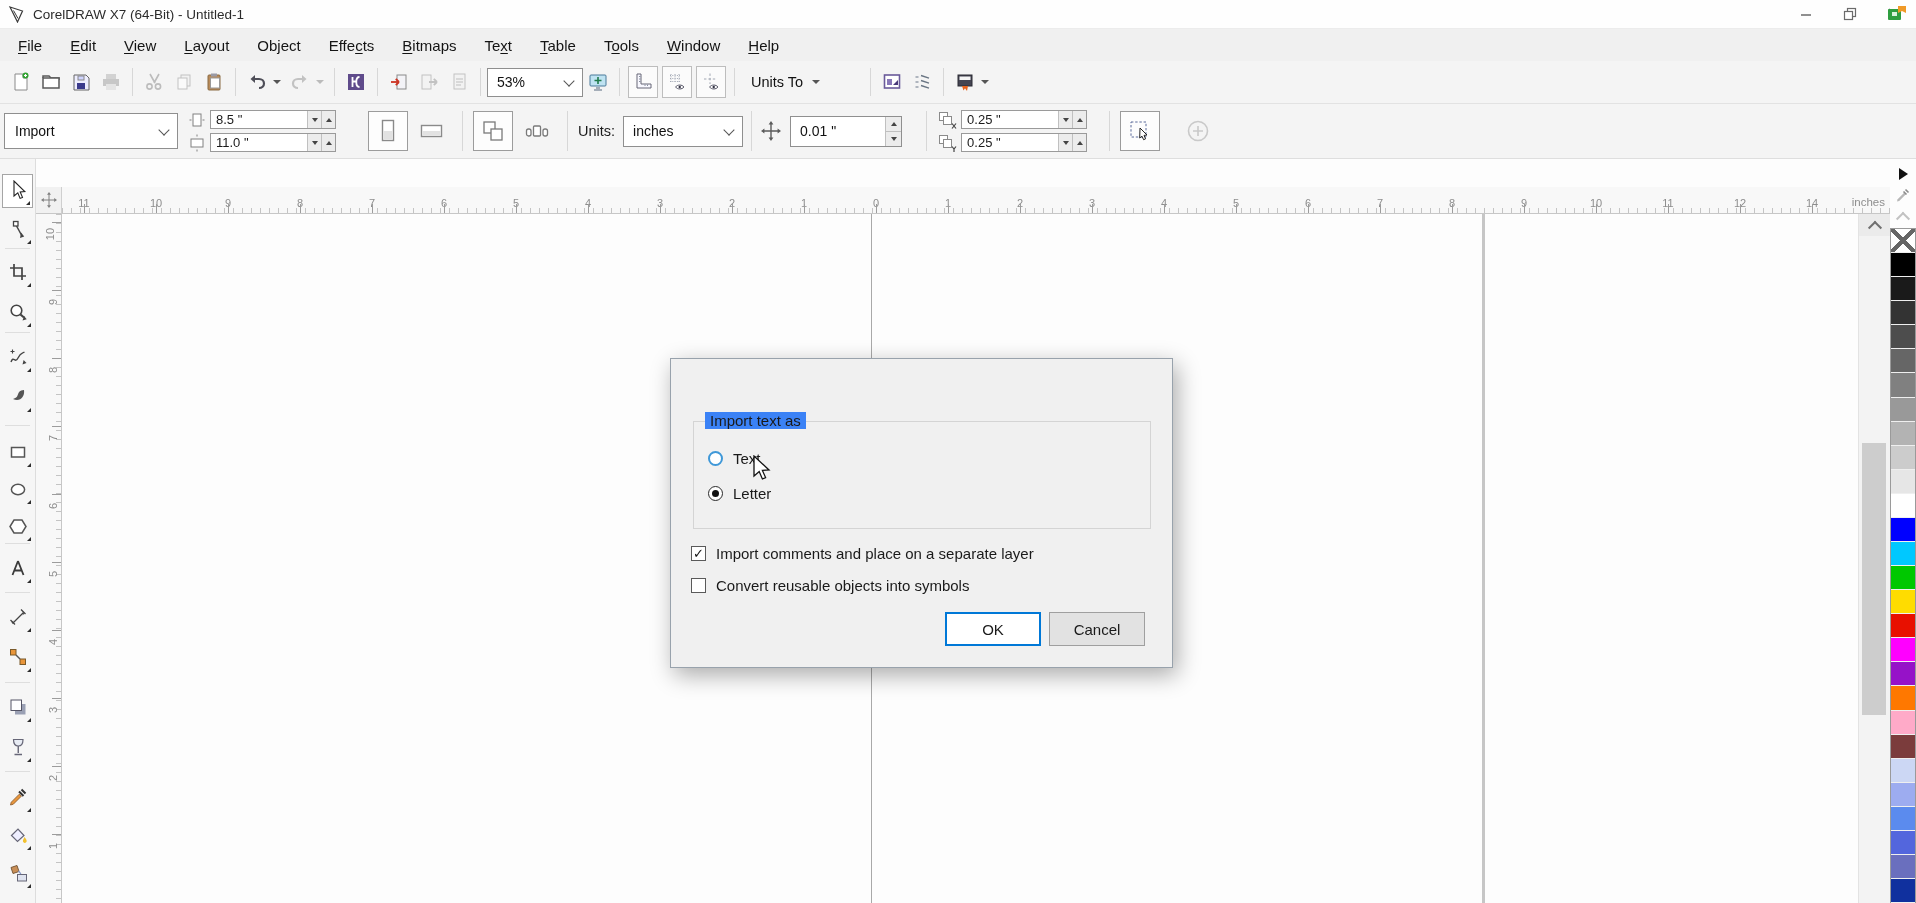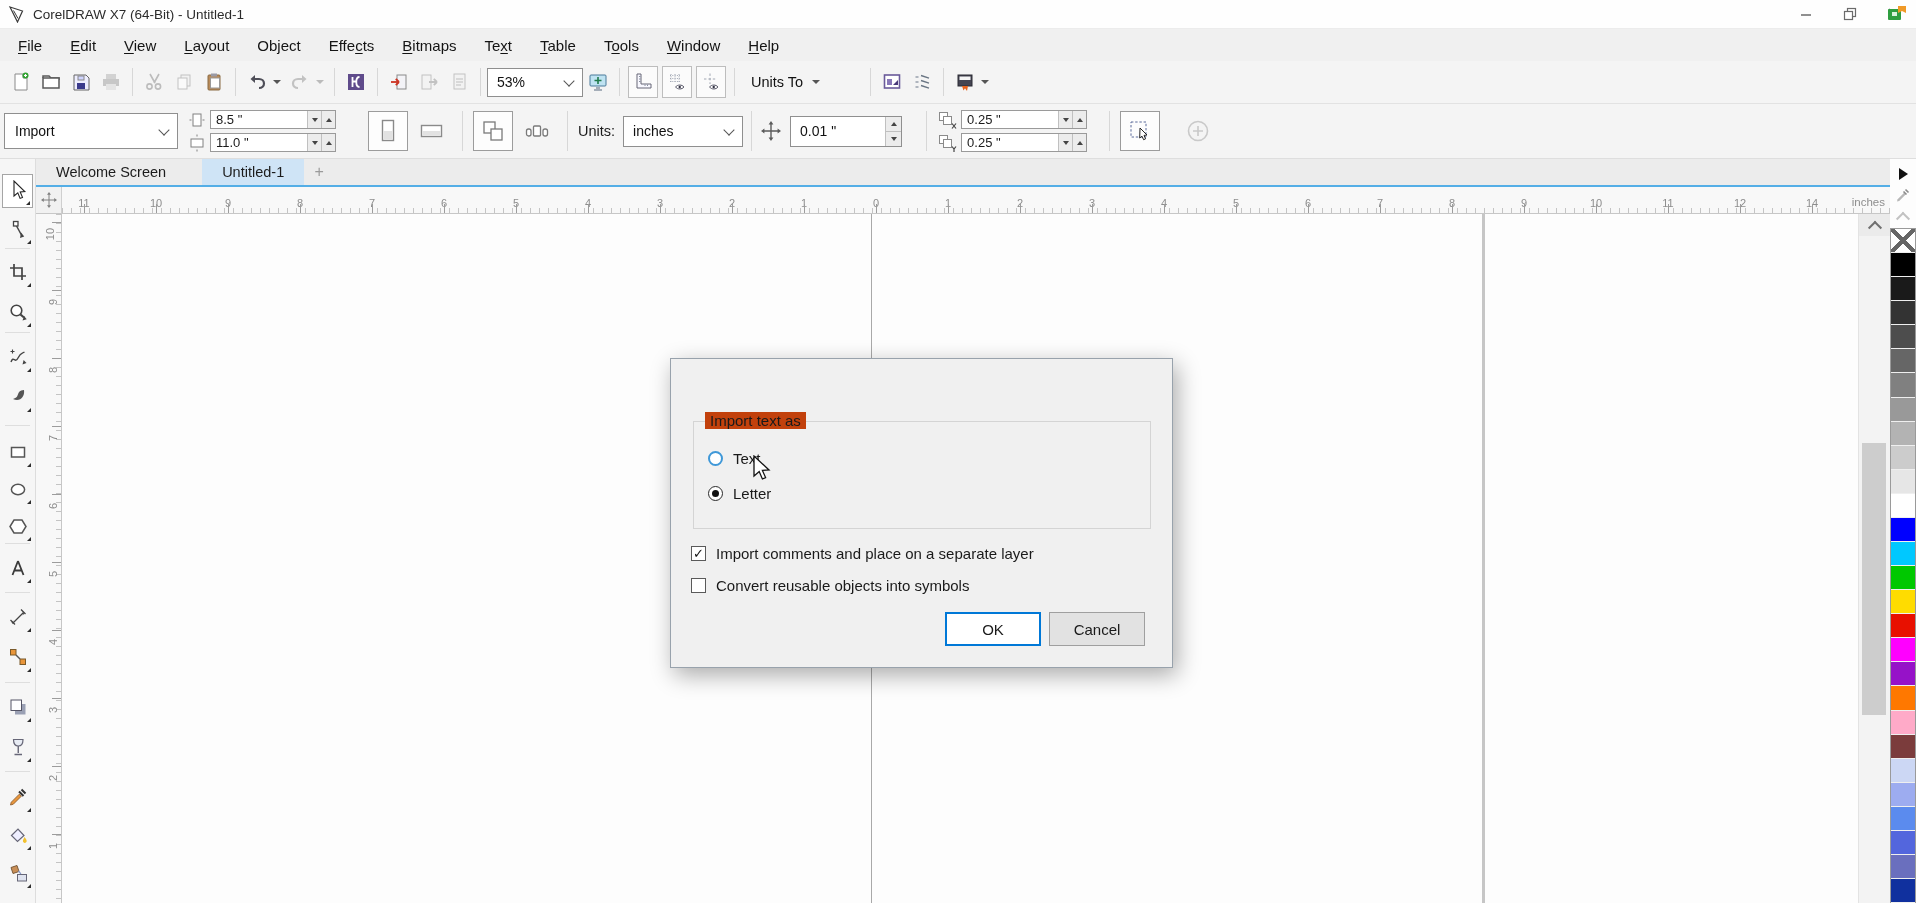--- a/index.html
+++ b/index.html
@@ -123,21 +123,21 @@
       linear-gradient(45deg,transparent 44%,#666 44% 56%,transparent 56%),
       linear-gradient(-45deg,transparent 44%,#666 44% 56%,transparent 56%),#fff;}
 
   
   .dialog{position:absolute;left:670px;top:358px;width:503px;height:310px;background:#f0f0f0;
           border:1px solid #98a2ac;box-shadow:4px 7px 22px rgba(0,0,0,.33);z-index:20;
           font-size:15px;box-sizing:border-box;}
   .dlg-title{height:38px;display:flex;align-items:center;padding:0 19px;font-size:15px;color:#111;}
   .dlg-close{margin-left:auto;display:flex;align-items:center;justify-content:center;width:30px;height:30px;}
   .groupbox{position:absolute;left:22px;top:62px;width:456px;height:106px;border:1px solid #d4d4d4;}
-  .grouplabel{position:absolute;left:11px;top:-10px;background:#c2410c;padding:0 5px;}
+  .grouplabel{position:absolute;left:11px;top:-10px;background:#3b82f6;padding:0 5px;}
   .radio-row{position:absolute;display:flex;align-items:center;gap:10px;}
   .radio{width:15px;height:15px;border-radius:50%;background:#fff;border:1px solid #5a5a5a;box-sizing:border-box;flex:none;}
   .radio.hover{border:2px solid #3f98d8;}
   .radio.checked{border:1px solid #2b2b2b;display:flex;align-items:center;justify-content:center;}
   .radio.checked::after{content:'';width:7px;height:7px;border-radius:50%;background:#111;}
   .check-row{position:absolute;left:20px;display:flex;align-items:center;gap:10px;}
   .checkbox{width:15px;height:15px;background:#fff;border:1px solid #5a5a5a;box-sizing:border-box;
             display:flex;align-items:center;justify-content:center;font-size:13px;color:#111;flex:none;}
   .dbtn{position:absolute;width:96px;height:34px;display:flex;align-items:center;justify-content:center;
         font-size:15px;box-sizing:border-box;}
@@ -503,25 +503,20 @@
         </svg>
       </span>
     <span class="pbtn" style="margin-left:16px">
         <svg width="26" height="26" viewBox="0 0 26 26" fill="none">
           <circle cx="13" cy="13" r="9.5" stroke="#c9c9c9" stroke-width="1.6"></circle>
           <path d="M13 8v10M8 13h10" stroke="#c9c9c9" stroke-width="1.6"></path>
         </svg>
       </span>
   </div>
 
-  <div class="tabsrow" id="tabsrow">
-      <div class="tab">Welcome Screen</div>
-      <div class="tab active">Untitled-1</div>
-      <div class="tab-new">+</div>
-    </div>
 
   <div class="origin">
       <svg width="20" height="20" viewBox="0 0 20 20" fill="none">
         <path d="M4 10h12M10 4v12" stroke="#808080"></path>
         <path d="M10 2l-2 2.8h4zM10 18l-2-2.8h4zM2 10l2.8-2v4zM18 10l-2.8-2v4z" fill="#808080"></path>
       </svg>
     </div>
   <div class="hruler" id="hruler">
     <div class="hminor"></div>
     <span class="hunit">inches</span>

